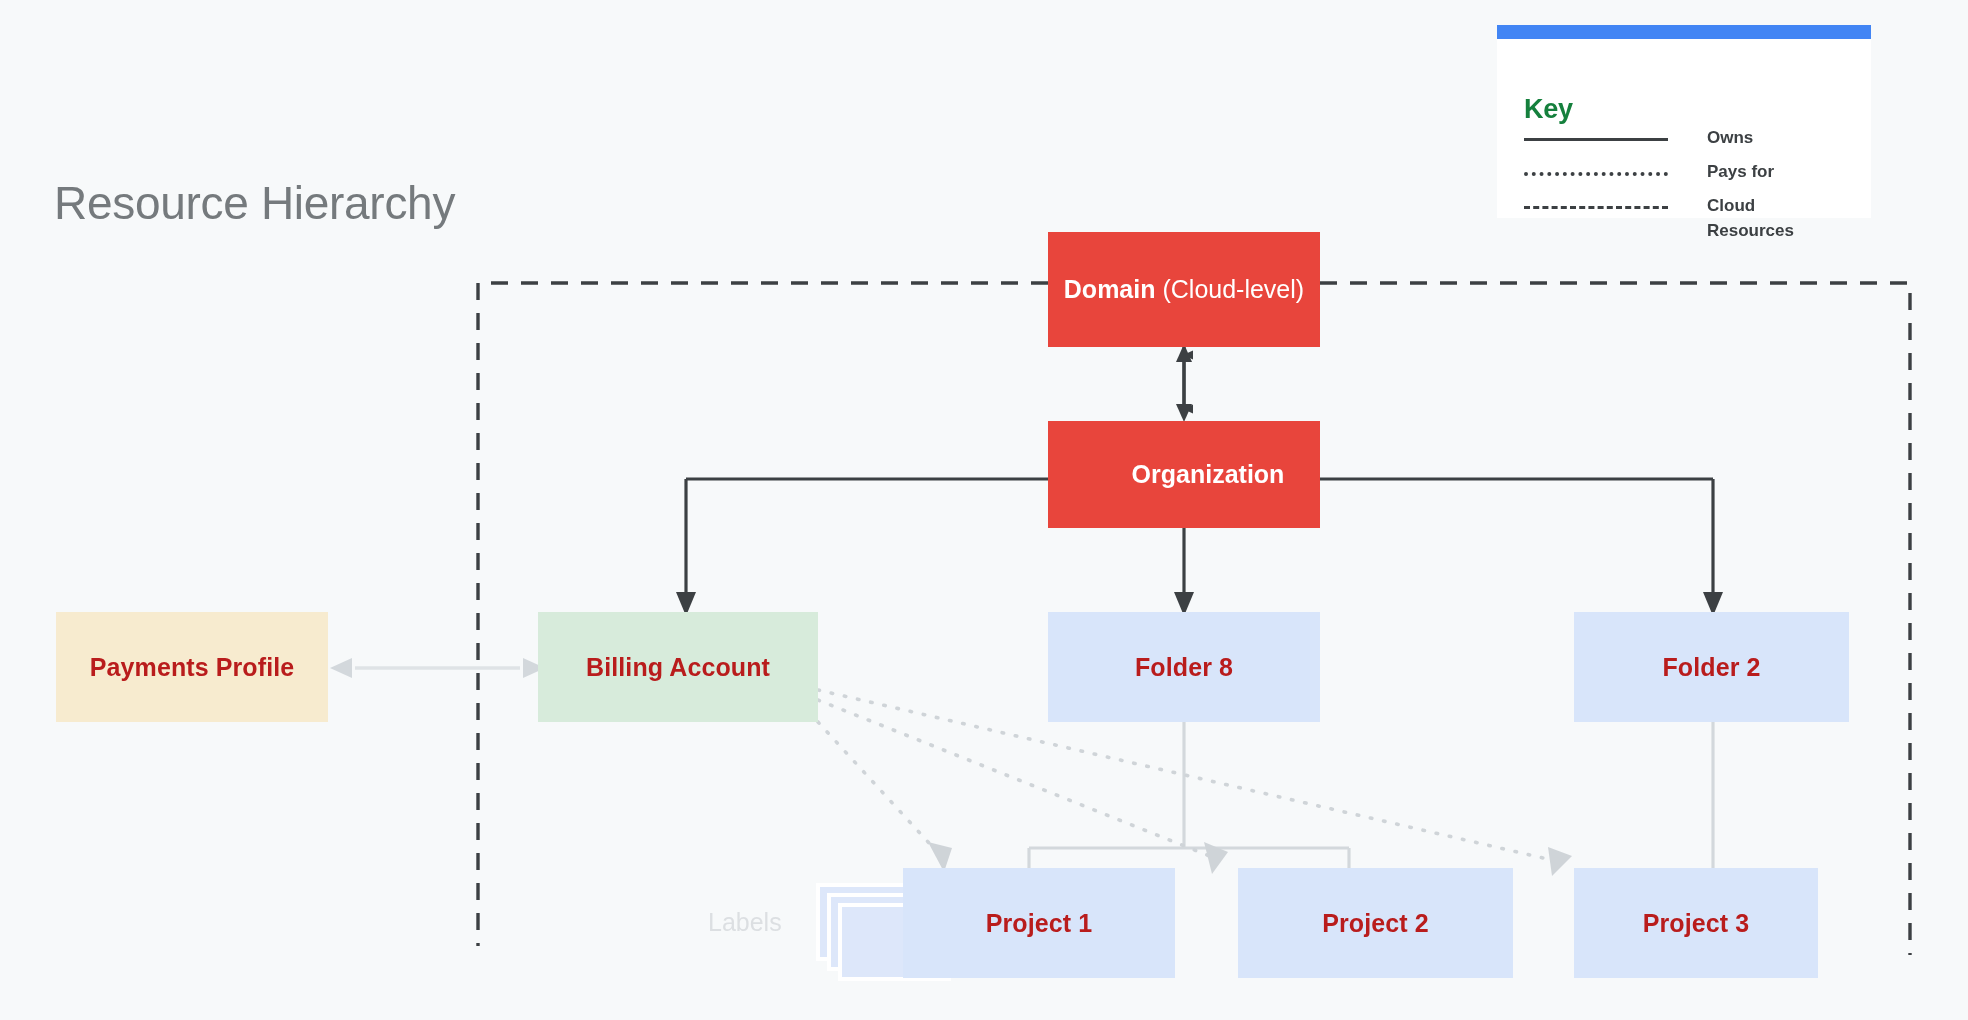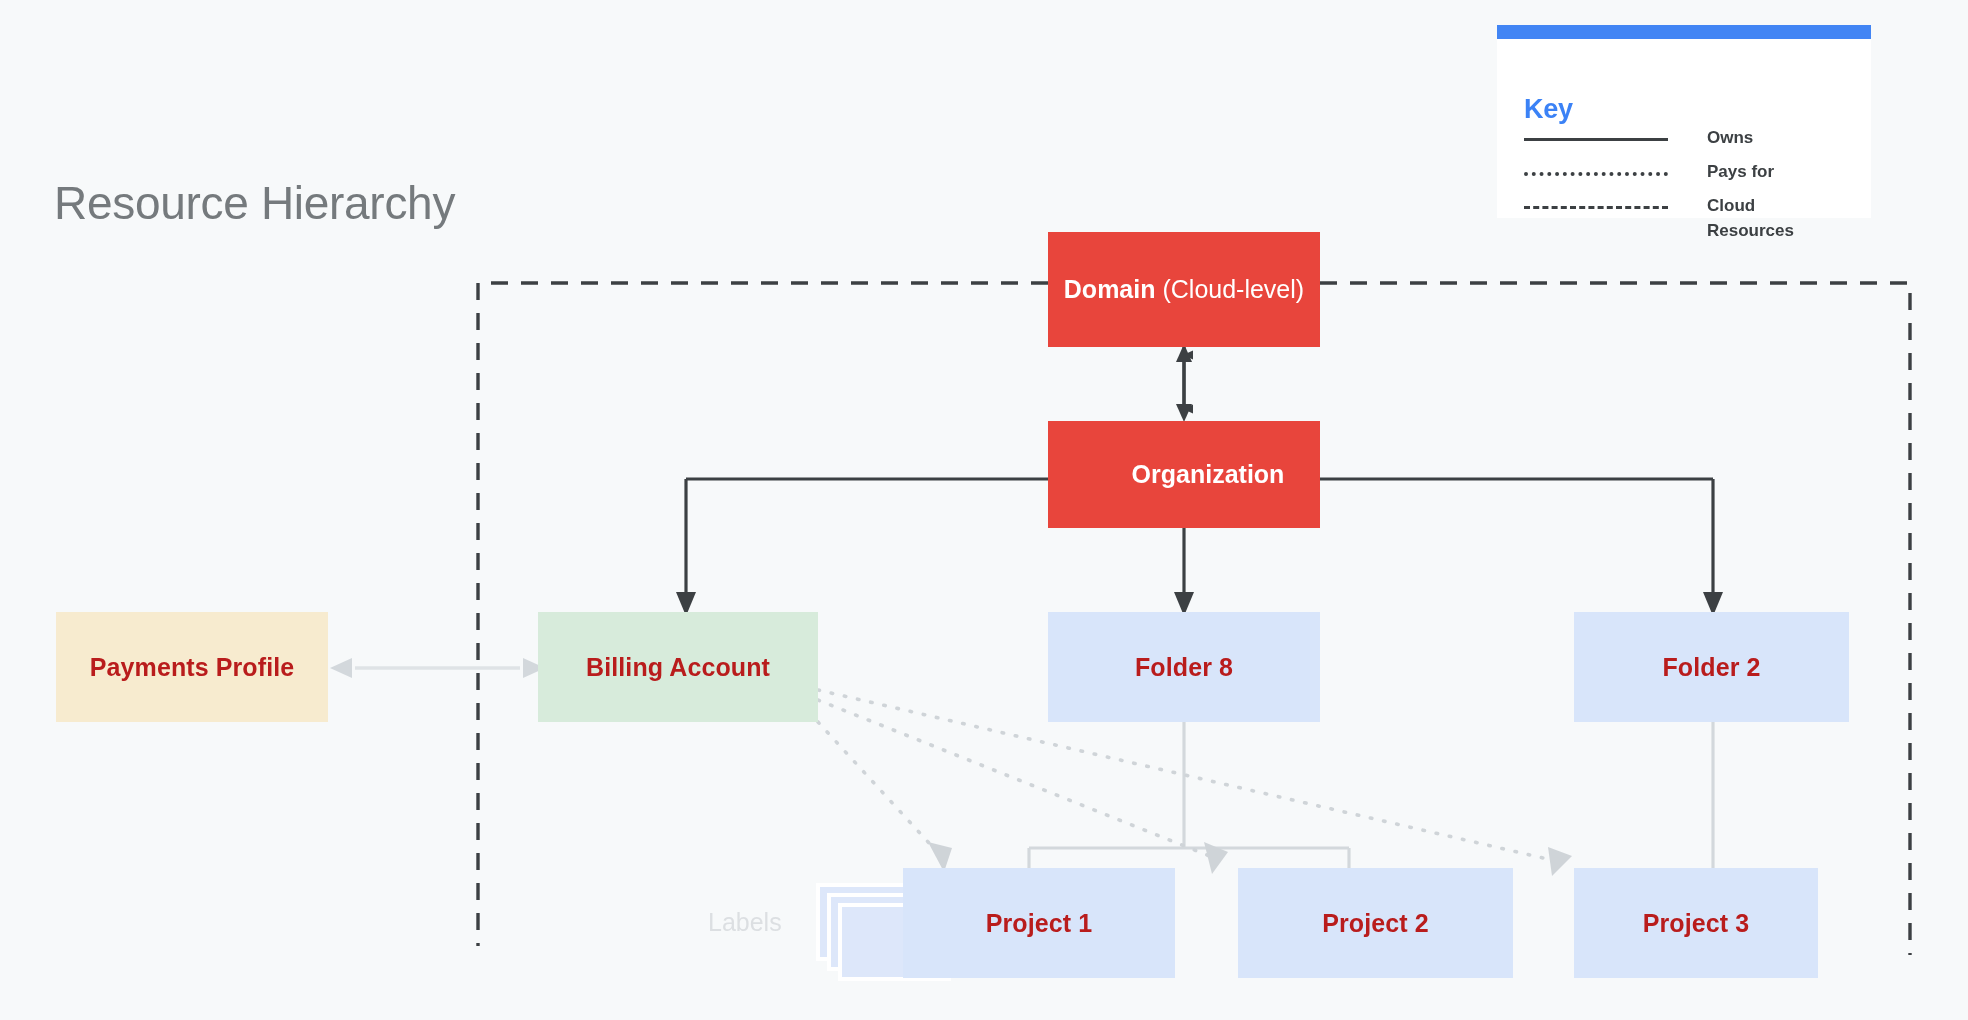--- a/index.html
+++ b/index.html
@@ -35,21 +35,21 @@
   .legend-bar {
     position: absolute; left: 0; top: 0;
     width: 374px; height: 14px;
     background: #4285f4;
   }
   .legend-key {
     position: absolute;
     left: 27px; top: 69px;
     font-size: 27px;
     font-weight: bold;
-    color: #3b82f6;
+    color: #15803d;
     letter-spacing: -0.2px;
   }
   .legend-rows {
     position: absolute;
     left: 27px; top: 100px;
     width: 330px;
   }
   .legend-row {
     position: relative;
     height: 34px;

